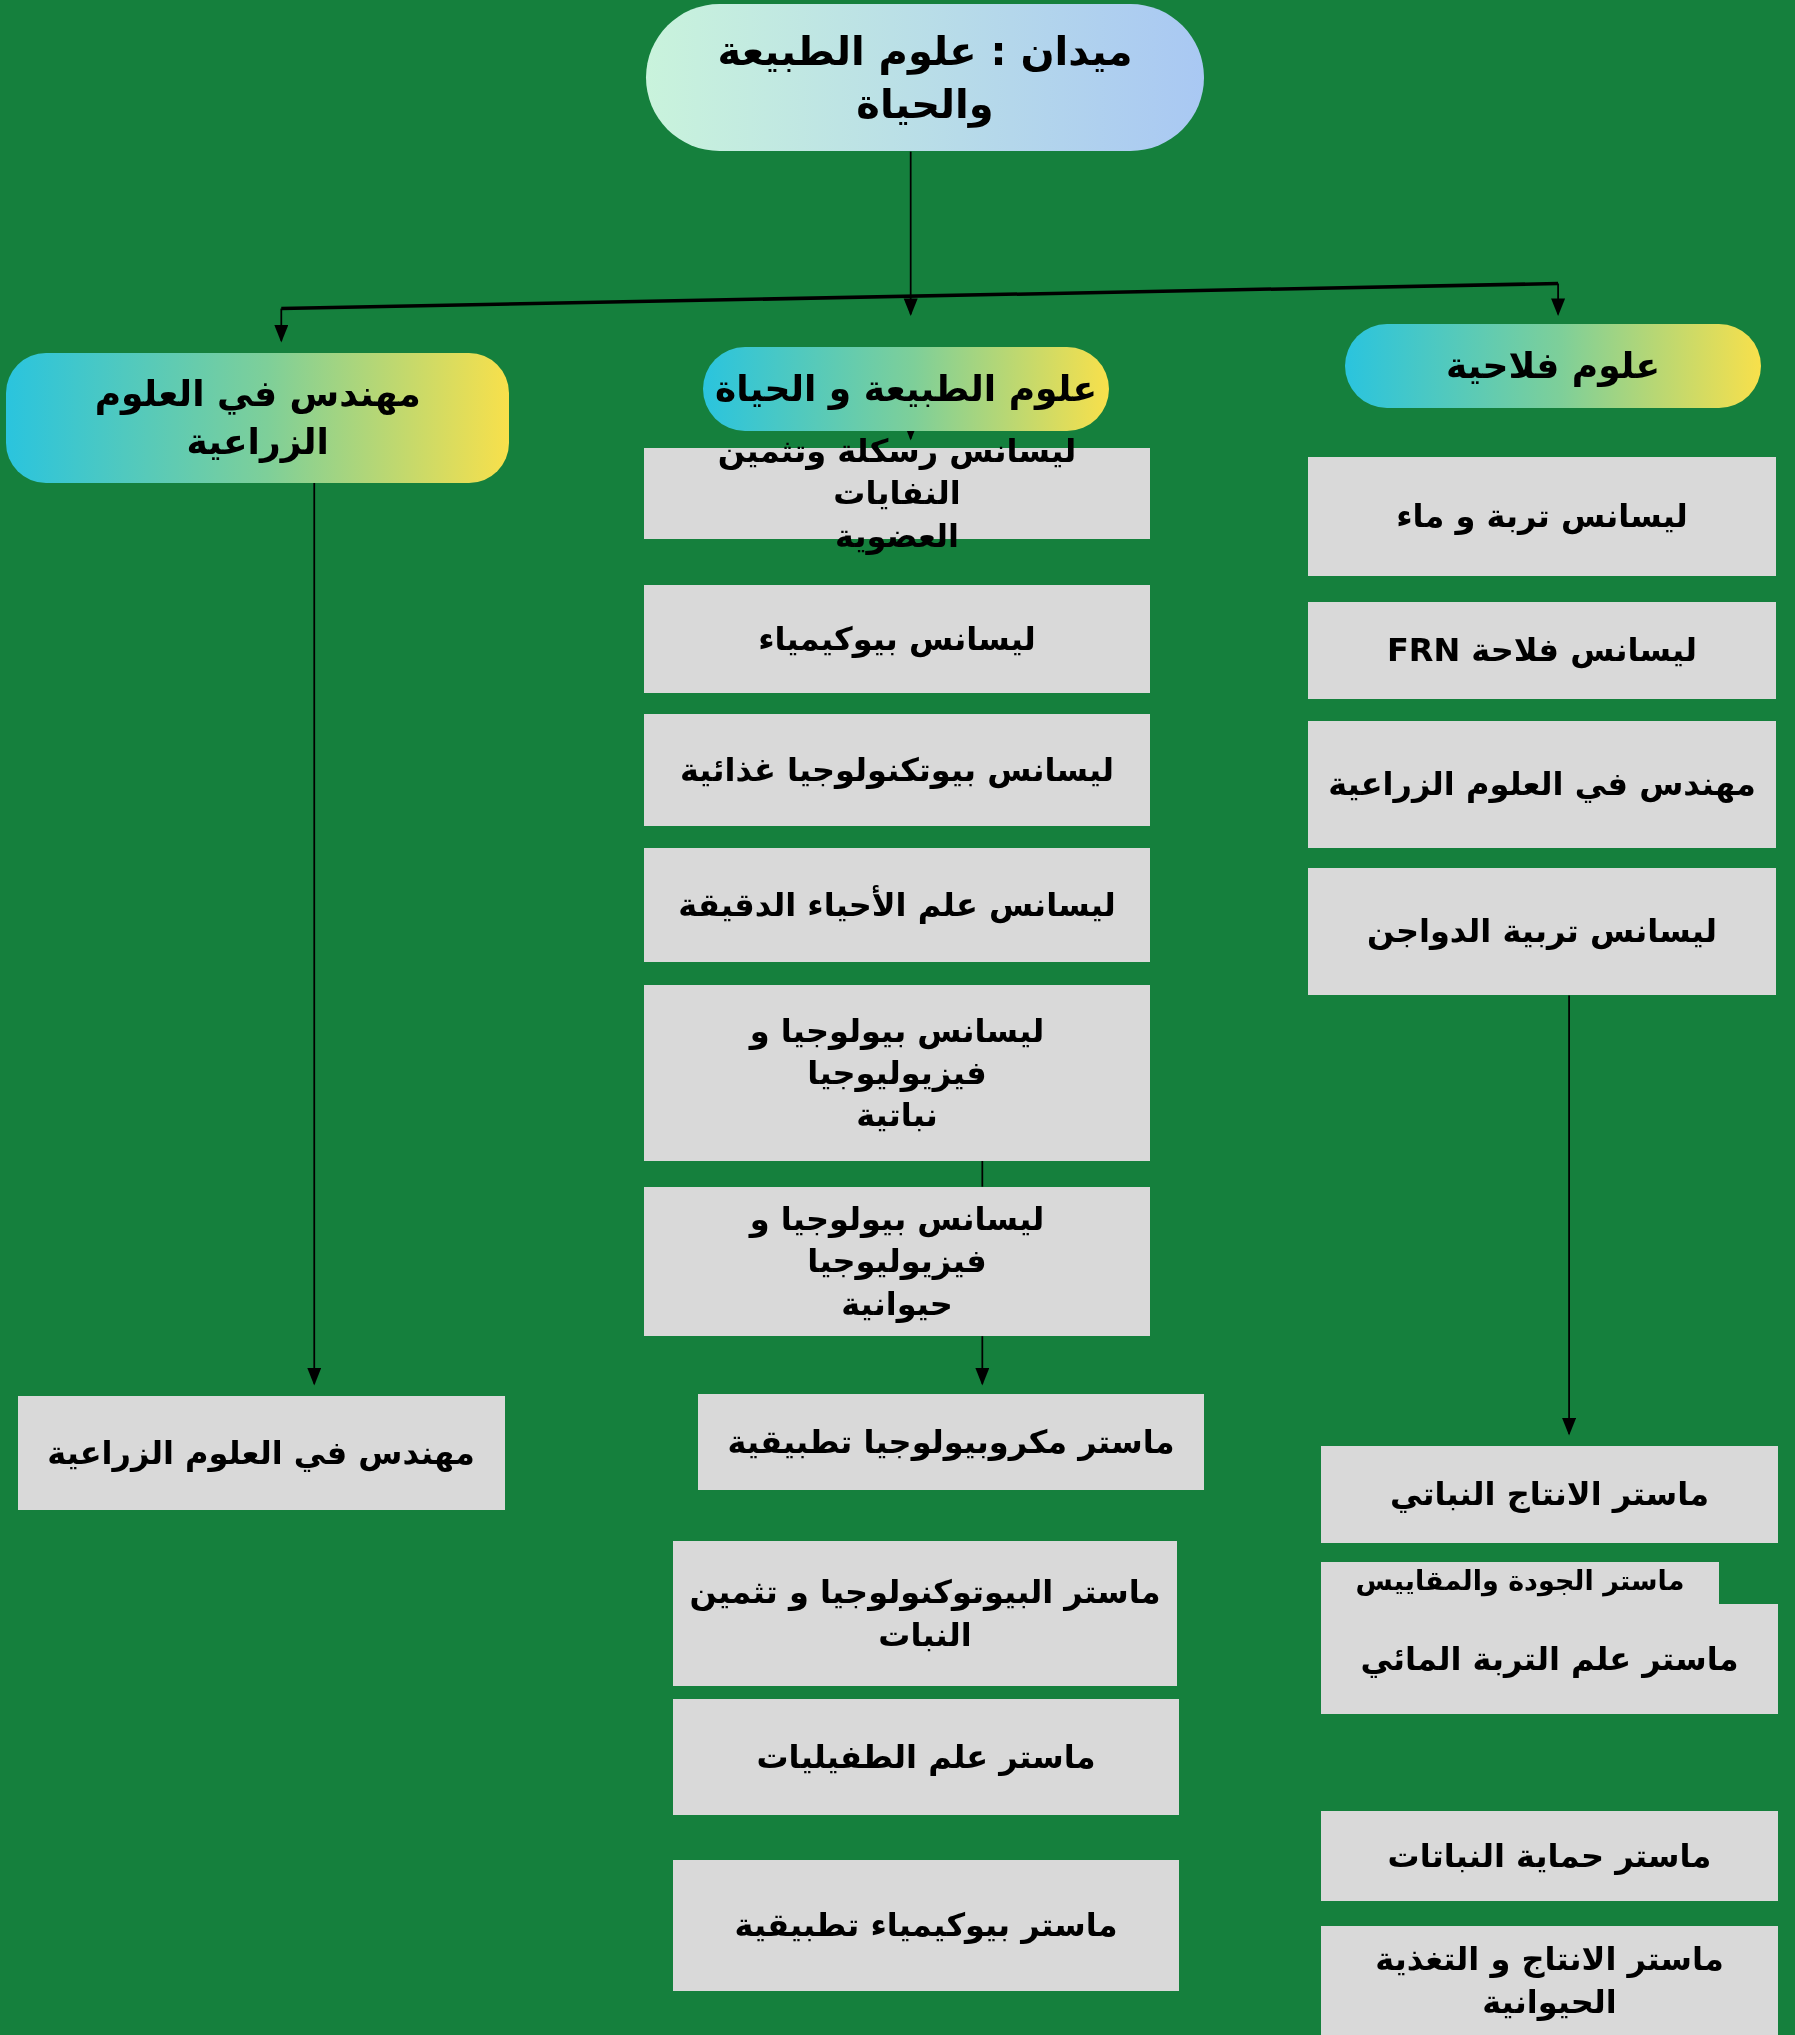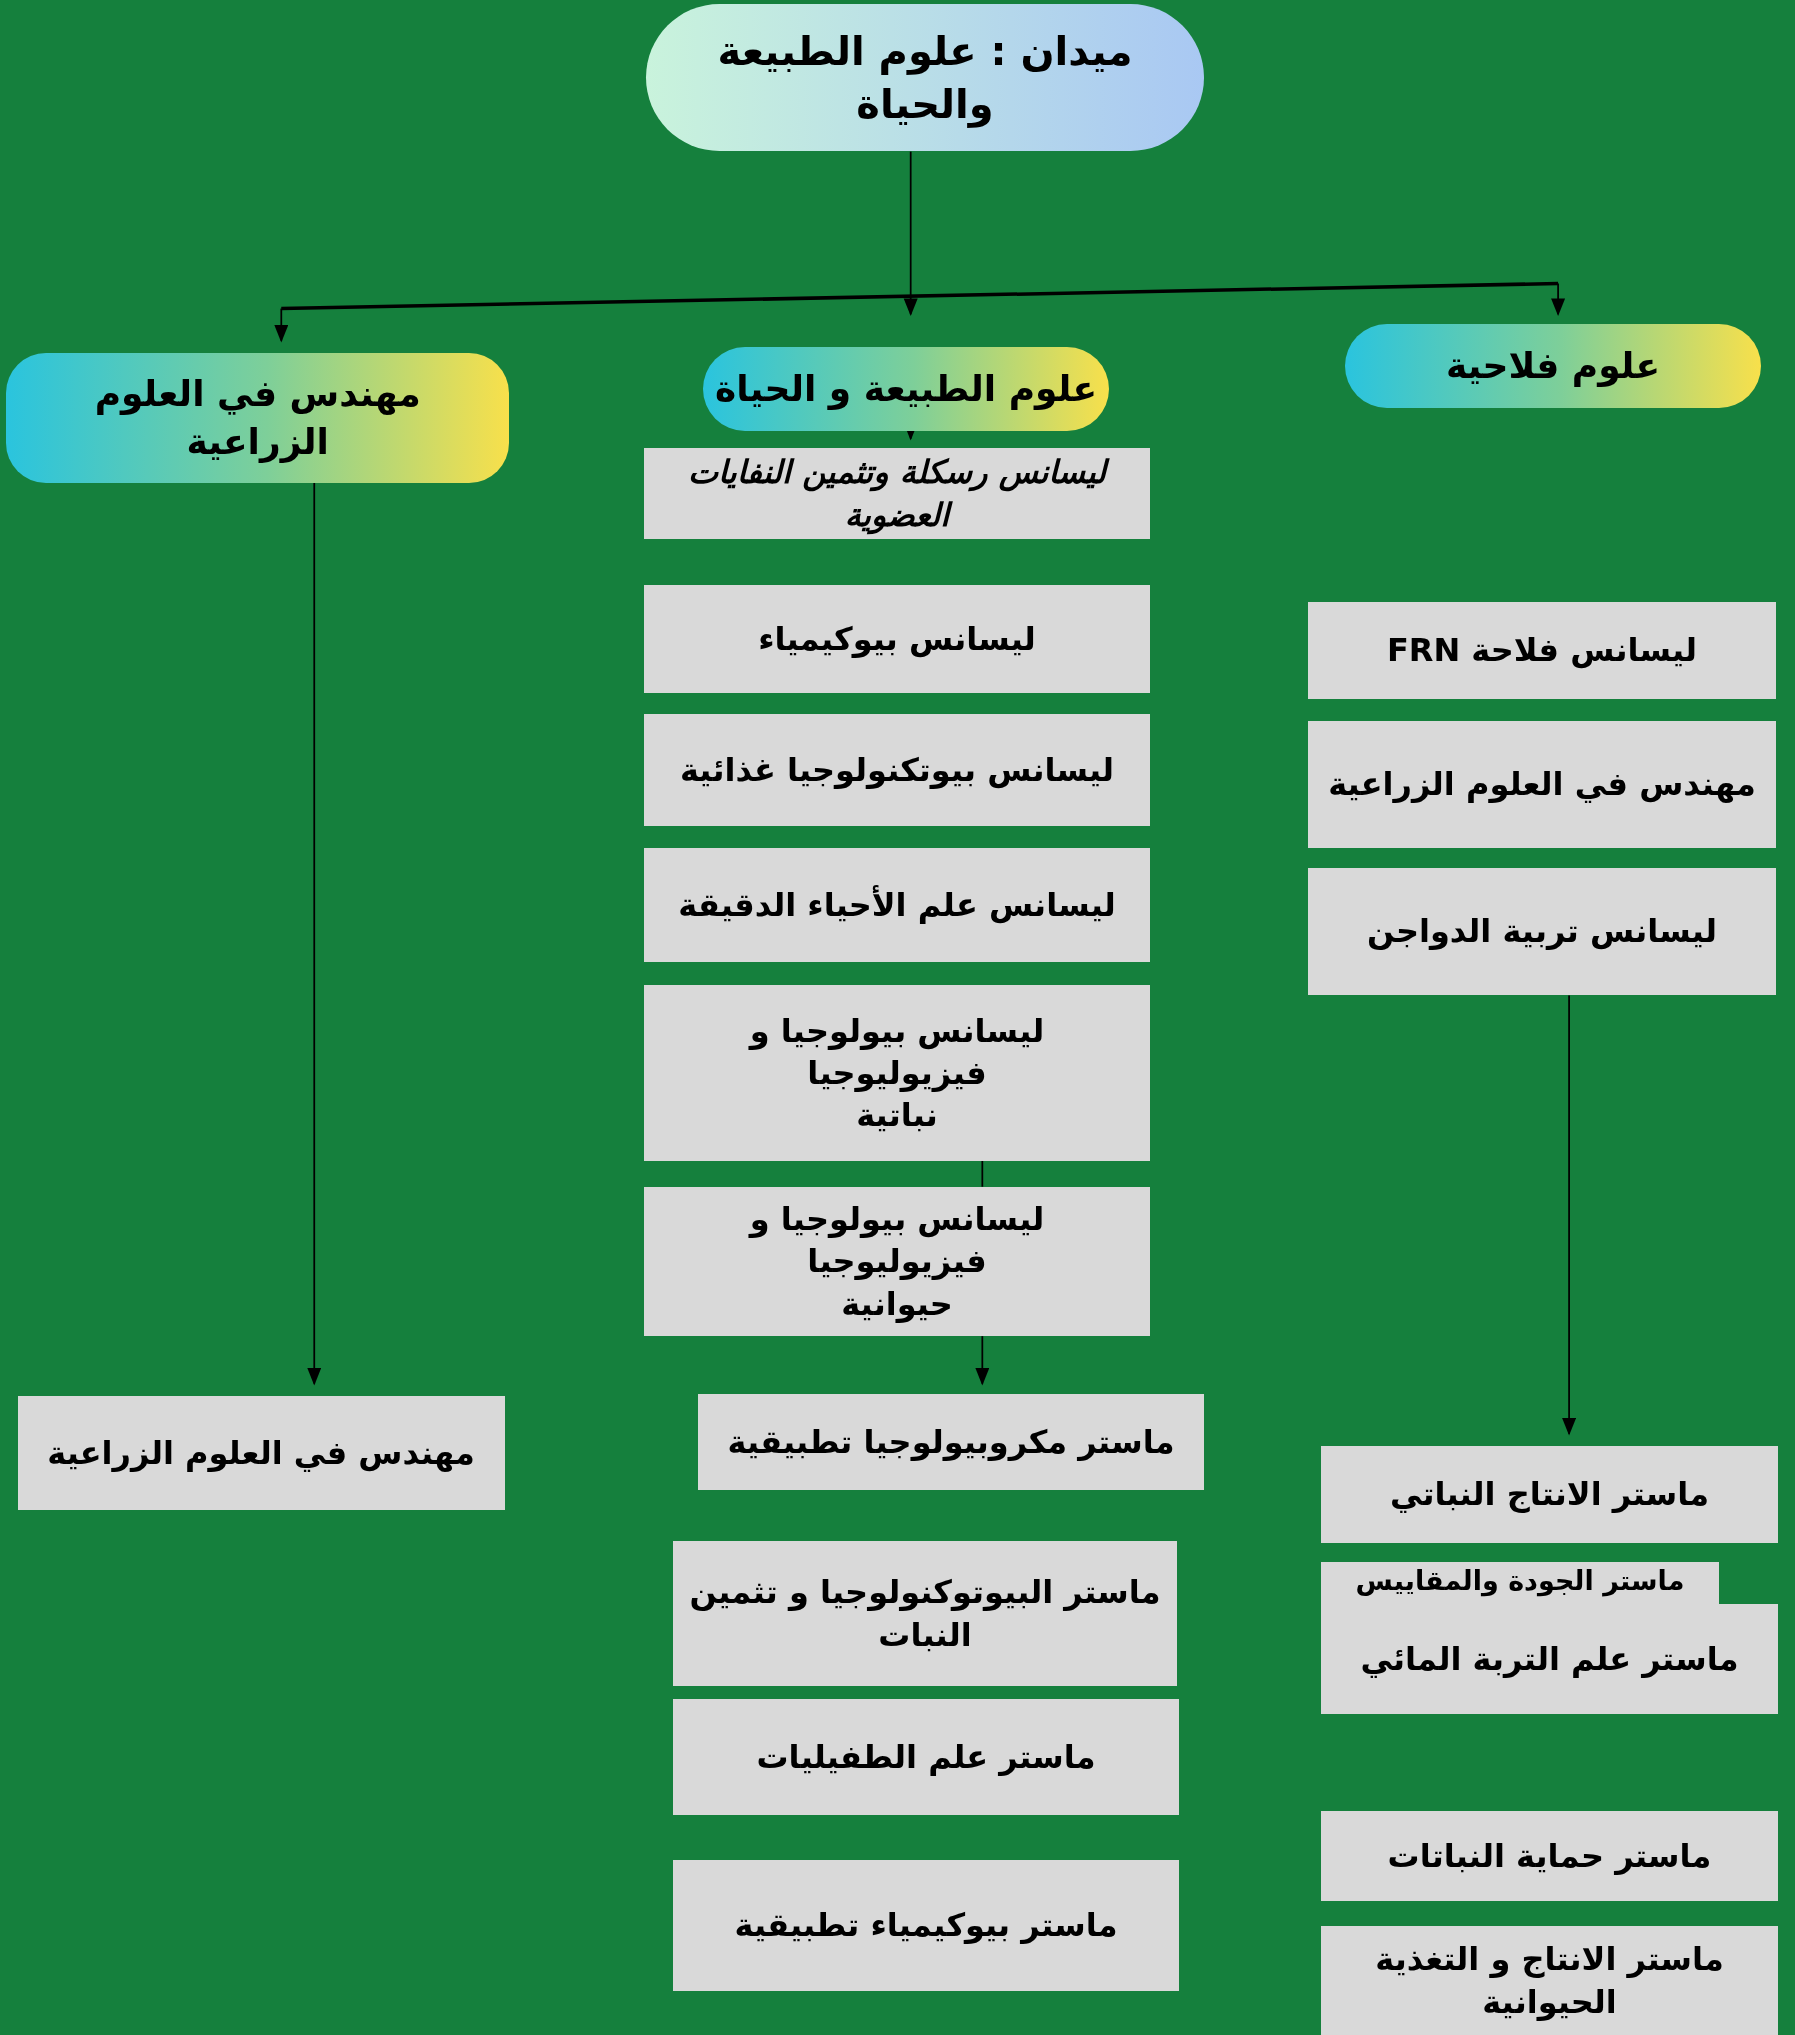--- a/index.html
+++ b/index.html
@@ -74,38 +74,39 @@
   <div class="node pill-top" style="left:646px;top:4.4px;width:558px;height:147px;">ميدان : علوم الطبيعة
 والحياة</div>
 
   <div class="node pill-branch" style="left:6.2px;top:353px;width:503px;height:130px;border-radius:40px;">مهندس في العلوم
 الزراعية</div>
 
   <div class="node pill-branch" style="left:703px;top:324px;width:406px;height:84px;border-radius:42px;padding:4.4px 8.8px;margin-top:23px;">علوم الطبيعة و الحياة</div>
 
   <div class="node pill-branch" style="left:1345px;top:324px;width:416px;height:84px;border-radius:42px;">علوم فلاحية</div>
 
-  <div class="node gray-box" style="left:644px;top:448px;width:506px;height:91px;font-style:italic;">ليسانس رسكلة وتثمين النفايات
+  <div class="node gray-box" style="left:644px;top:448px;width:506px;height:91px;">ليسانس رسكلة وتثمين النفايات
 العضوية</div>
   <div class="node gray-box" style="left:644px;top:585px;width:506px;height:108px;">ليسانس بيوكيمياء</div>
   <div class="node gray-box" style="left:644px;top:714px;width:506px;height:112px;">ليسانس بيوتكنولوجيا غذائية</div>
   <div class="node gray-box" style="left:644px;top:848px;width:506px;height:114px;">ليسانس علم الأحياء الدقيقة</div>
   <div class="node gray-box" style="left:644px;top:985px;width:506px;height:176px;">ليسانس بيولوجيا و فيزيوليوجيا
 نباتية</div>
   <div class="node gray-box" style="left:644px;top:1187px;width:506px;height:149px;">ليسانس بيولوجيا و فيزيوليوجيا
 حيوانية</div>
 
   <div class="node gray-box" style="left:698px;top:1394px;width:506px;height:96px;">ماستر مكروبيولوجيا تطبيقية</div>
   <div class="node gray-box" style="left:673px;top:1541px;width:504px;height:145px;">ماستر البيوتوكنولوجيا و تثمين
 النبات</div>
   <div class="node gray-box" style="left:673px;top:1699px;width:506px;height:116px;">ماستر علم الطفيليات</div>
   <div class="node gray-box" style="left:673px;top:1860px;width:506px;height:131px;">ماستر بيوكيمياء تطبيقية</div>
 
   <div class="node gray-box" style="left:17.6px;top:1396px;width:487px;height:114px;">مهندس في العلوم الزراعية</div>
 
+  <div class="node gray-box" style="left:1308px;top:457px;width:468px;height:119px;">ليسانس تربة و ماء</div>
   <div class="node gray-box" style="left:1308px;top:602px;width:468px;height:97px;">ليسانس فلاحة FRN</div>
   <div class="node gray-box" style="left:1308px;top:721px;width:468px;height:127px;">مهندس في العلوم الزراعية</div>
   <div class="node gray-box" style="left:1308px;top:868px;width:468px;height:127px;">ليسانس تربية الدواجن</div>
 
   <div class="node gray-box" style="left:1321px;top:1446px;width:457px;height:97px;">ماستر الانتاج النباتي</div>
   <div class="node gray-box small-text" style="left:1321px;top:1562px;width:398px;height:108px;">ماستر الجودة والمقاييس
 المطبقة على الهندسة الزراعية</div>
   <div class="node gray-box" style="left:1321px;top:1604px;width:457px;height:110px;">ماستر علم التربة المائي</div>
   <div class="node gray-box" style="left:1321px;top:1811px;width:457px;height:90px;">ماستر حماية النباتات</div>
   <div class="node gray-box" style="left:1321px;top:1926px;width:457px;height:109px;">ماستر الانتاج و التغذية

